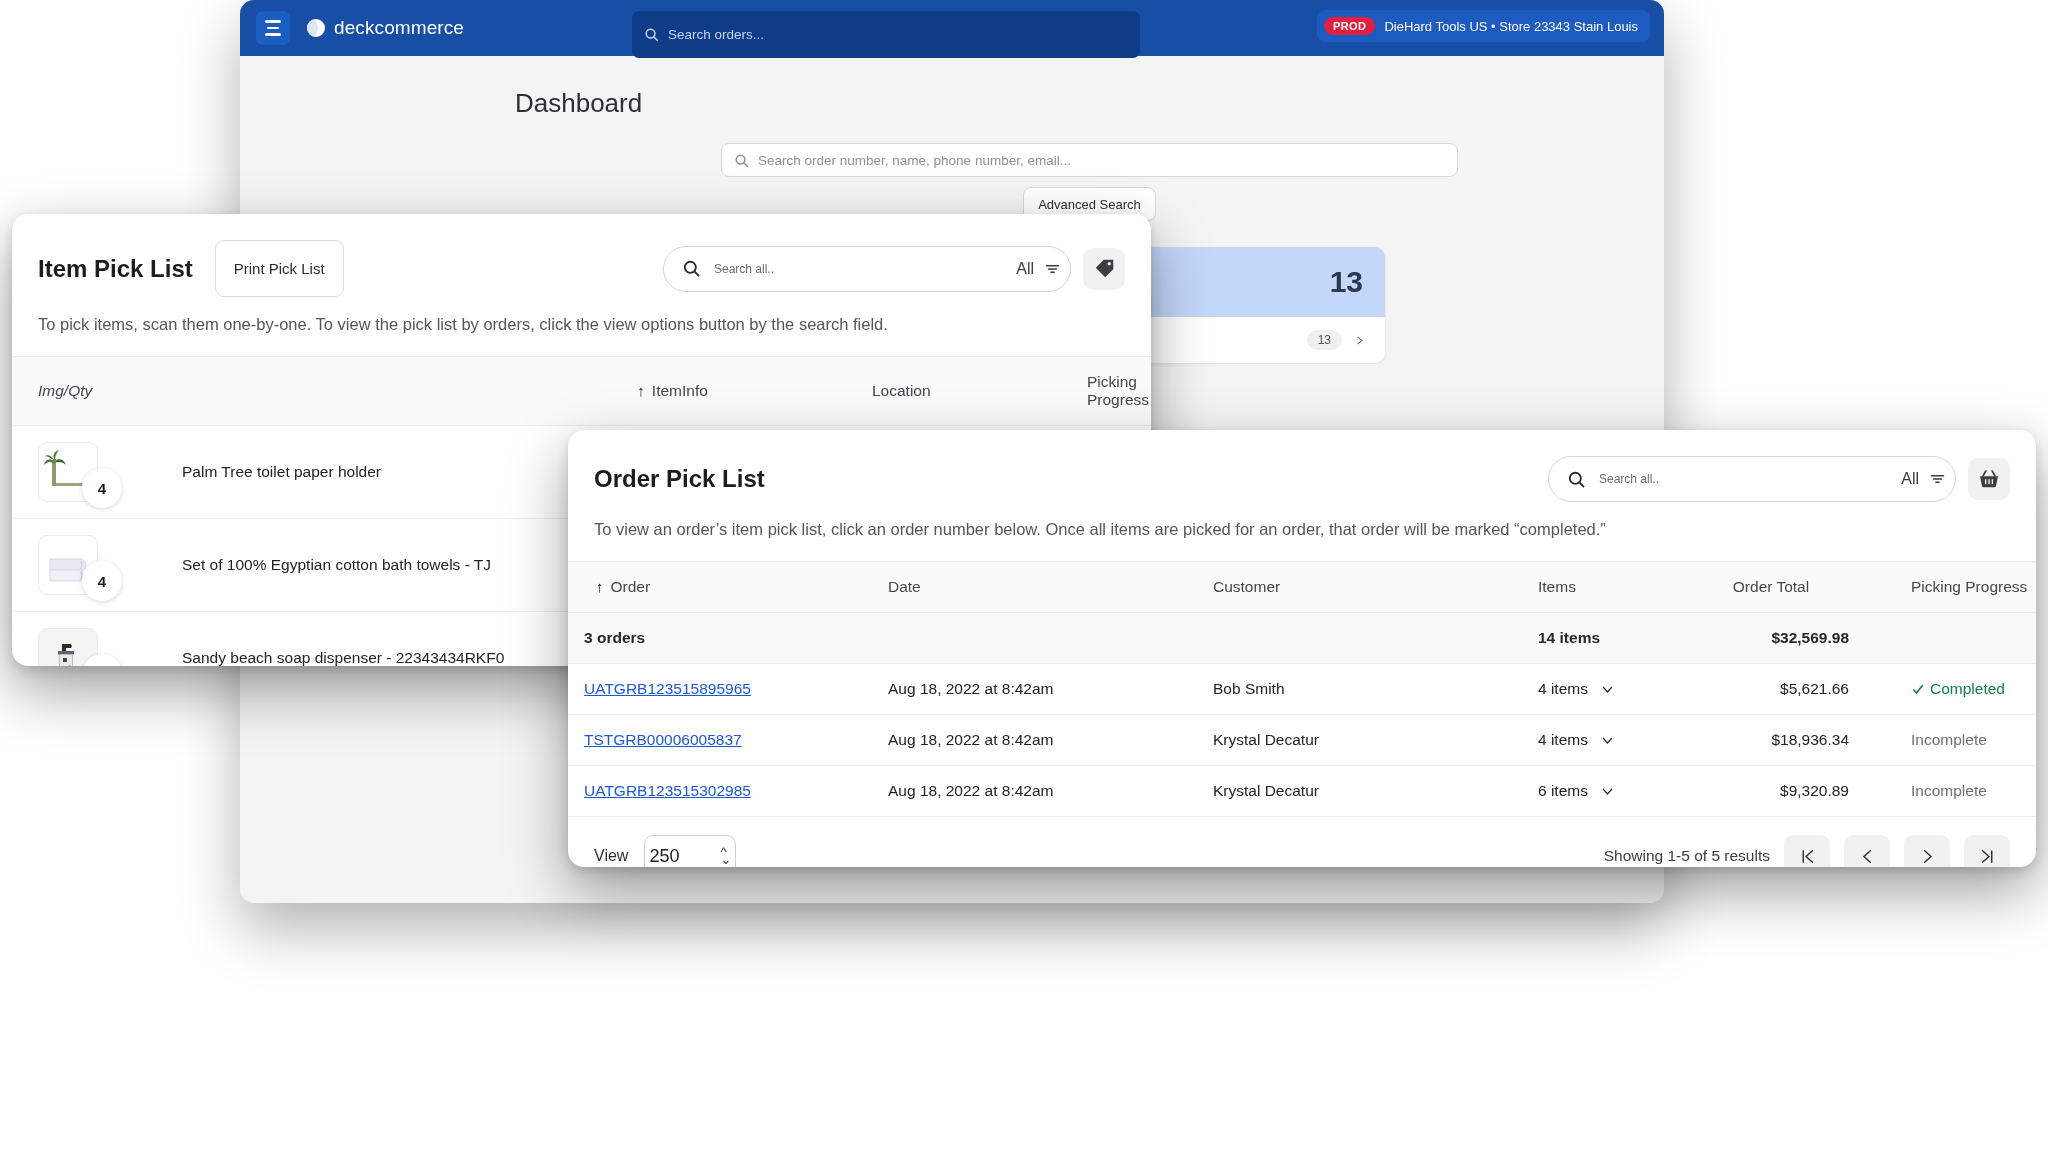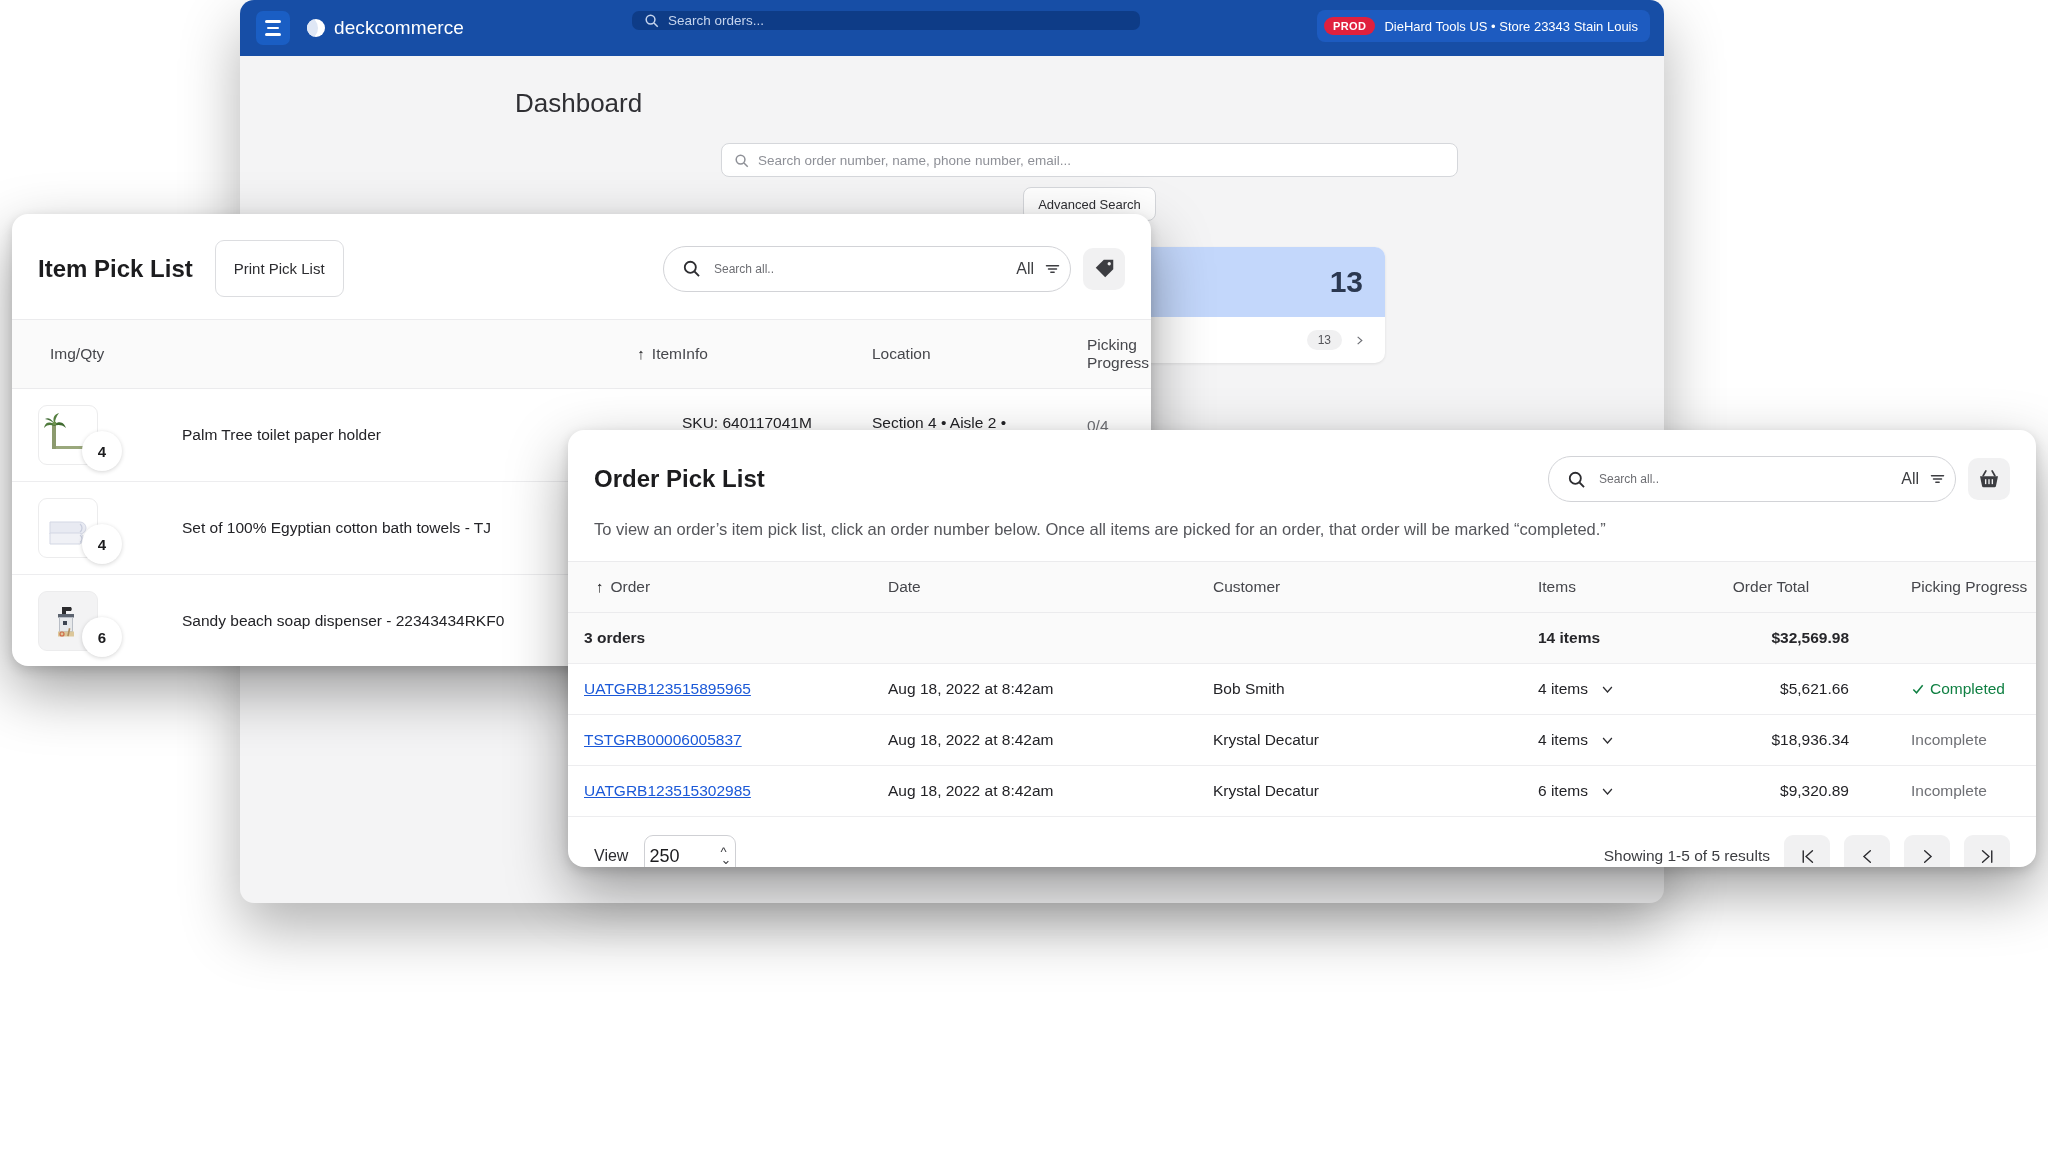--- a/index.html
+++ b/index.html
@@ -44,21 +44,21 @@
     background: #ffffff; position: relative; overflow:hidden;
   }
   .brand-mark::after{
     content:""; position:absolute; left:-5px; top:-1px;
     width:16px;height:20px;border-radius:50%; background:#dfe7f5;
   }
   .brand-name { color:#fff; font-size:19px; letter-spacing:.1px; }
 
   .hdr-search {
     position:absolute; left: 392px; top: 11px;
-    width: 508px; height: 19px;
+    width: 508px; height: 47px;
     background: #0e3c87; border-radius: 7px;
     display:flex; align-items:center; gap:9px; padding: 0 12px;
     cursor: text;
   }
   .hdr-search .ph { color:#c6d5ee; font-size:13.5px; }
 
   .hdr-store {
     position:absolute; right: 14px; top: 10px;
     height: 32px; background: #1d5bc0; border-radius: 8px;
     display:flex; align-items:center; gap:9px; padding: 0 12px 0 7px;
@@ -133,21 +133,21 @@
   thead th {
     text-align:left; font-weight: normal; font-size: 15.5px; color:#46474c;
     padding: 16px 0; background:#fafafa;
     border-top:1px solid #ebebed; border-bottom:1px solid #ebebed;
   }
   tbody td { font-size: 15.5px; color:#232327; padding: 16px 0; border-bottom:1px solid #ededef; vertical-align: middle; }
   .sort-arrow { display:inline-block; margin-right:7px; color:#1c1c1e; font-size: 15px; }
 
   
   #item-panel { left: 12px; top: 214px; width: 1139px; height: 452px; }
-  #item-panel thead th:nth-child(1){ padding-left: 38px; width: 170px; }
+  #item-panel thead th:nth-child(1){ padding-left: 26px; width: 170px; font-style: italic; }
   #item-panel thead th:nth-child(2){ width: 500px; text-align: right; }
   #item-panel thead th:nth-child(3){ width: 190px; }
   #item-panel thead th:nth-child(4){ width: 215px; }
   #item-panel tbody td:nth-child(1){ padding-left: 26px; }
 
   .thumb-wrap { position:relative; width: 84px; height: 60px; }
   .thumb {
     width: 60px; height: 60px; border-radius: 9px; border:1px solid #ececed;
     background:#fff; overflow:hidden; display:flex; align-items:center; justify-content:center;
   }
@@ -302,20 +302,21 @@
       </div>
 
       <div class="icon-sq">
         <svg width="21" height="21" viewBox="0 0 24 24" fill="#3c3d41">
           <path d="M2 11.2 L11.2 2 L22 2 L22 12.8 L12.8 22 Z"></path>
           <circle cx="17.4" cy="6.6" r="1.9" fill="#f1f1f2"></circle>
         </svg>
       </div>
     </div>
 
+    <div class="panel-desc">To pick items, scan them one-by-one. To view the pick list by orders, click the view options button by the search field.</div>
 
     <table style="margin-top:22px;">
       <thead>
         <tr>
           <th>Img/Qty</th>
           <th>
             <span class="sort-arrow">↑</span><span>Item</span>
           </th>
           <th>Info</th>
           <th>Location</th>

